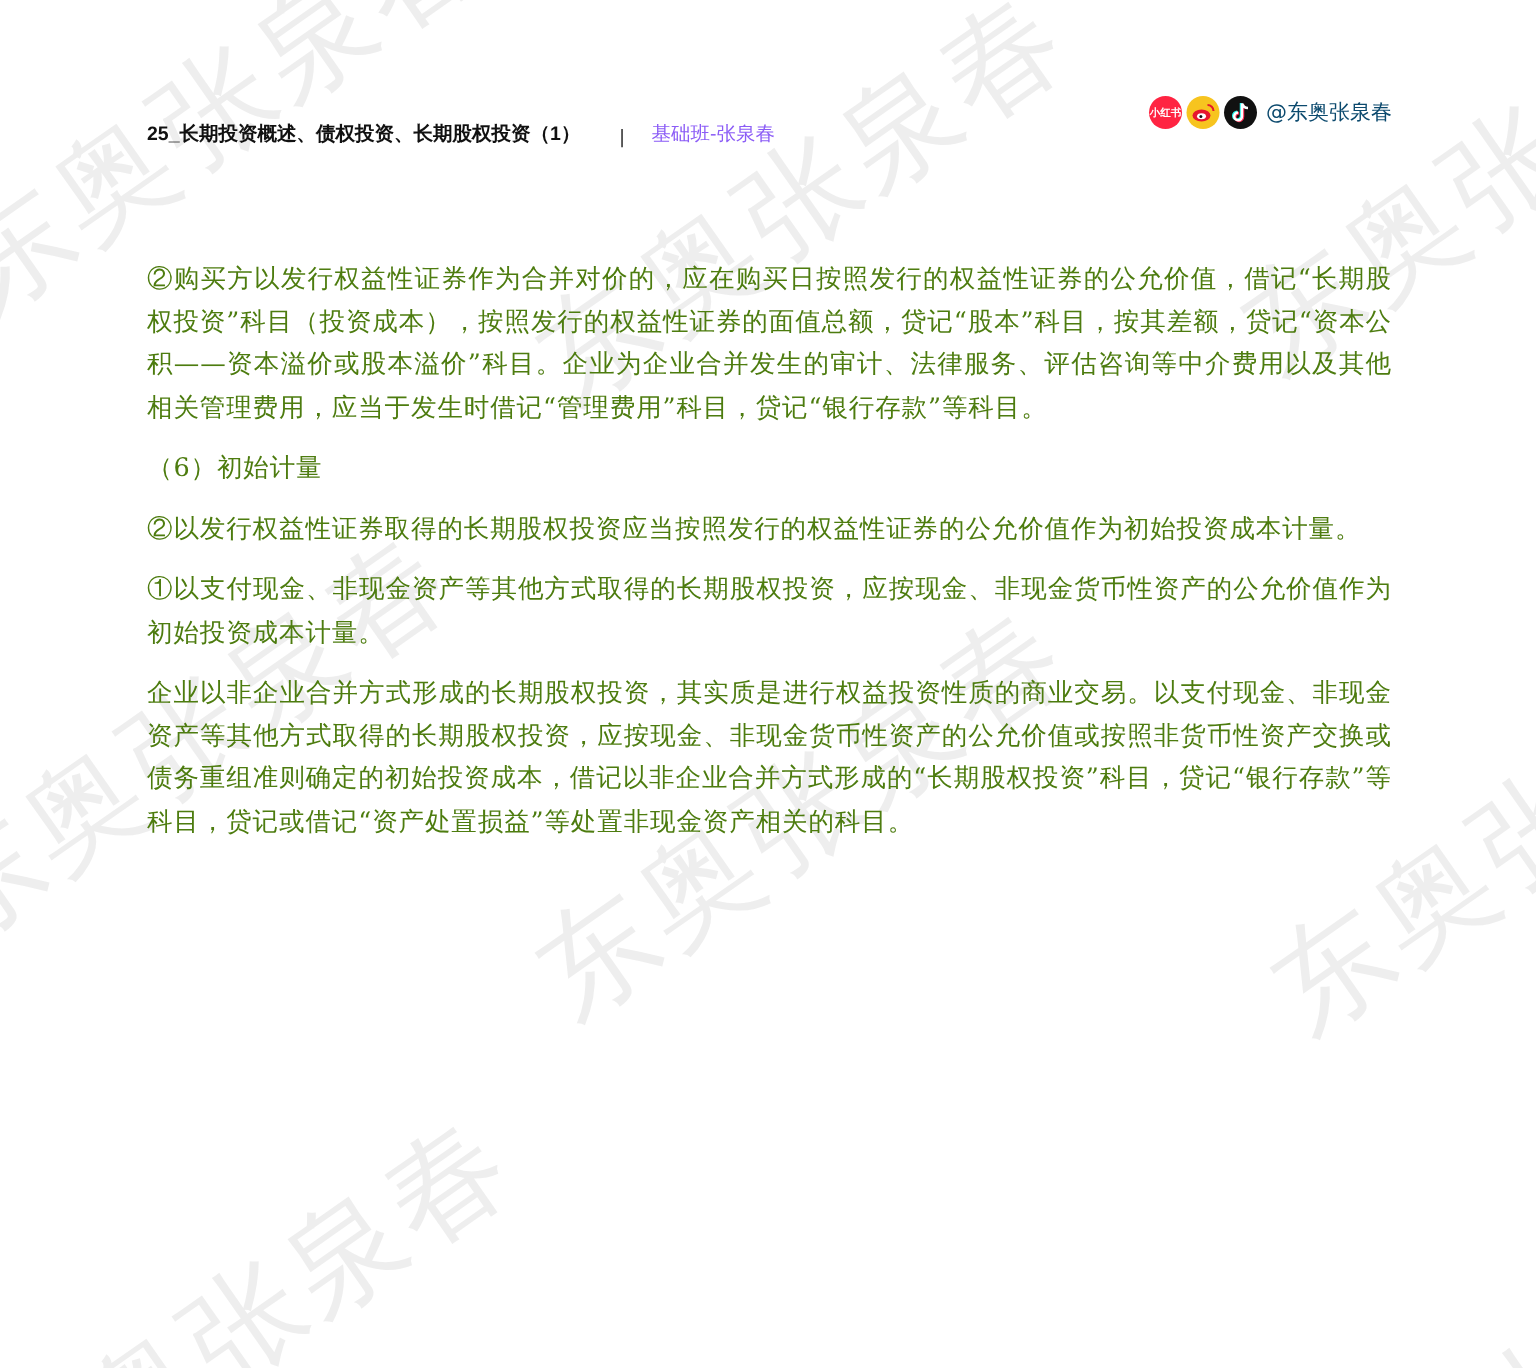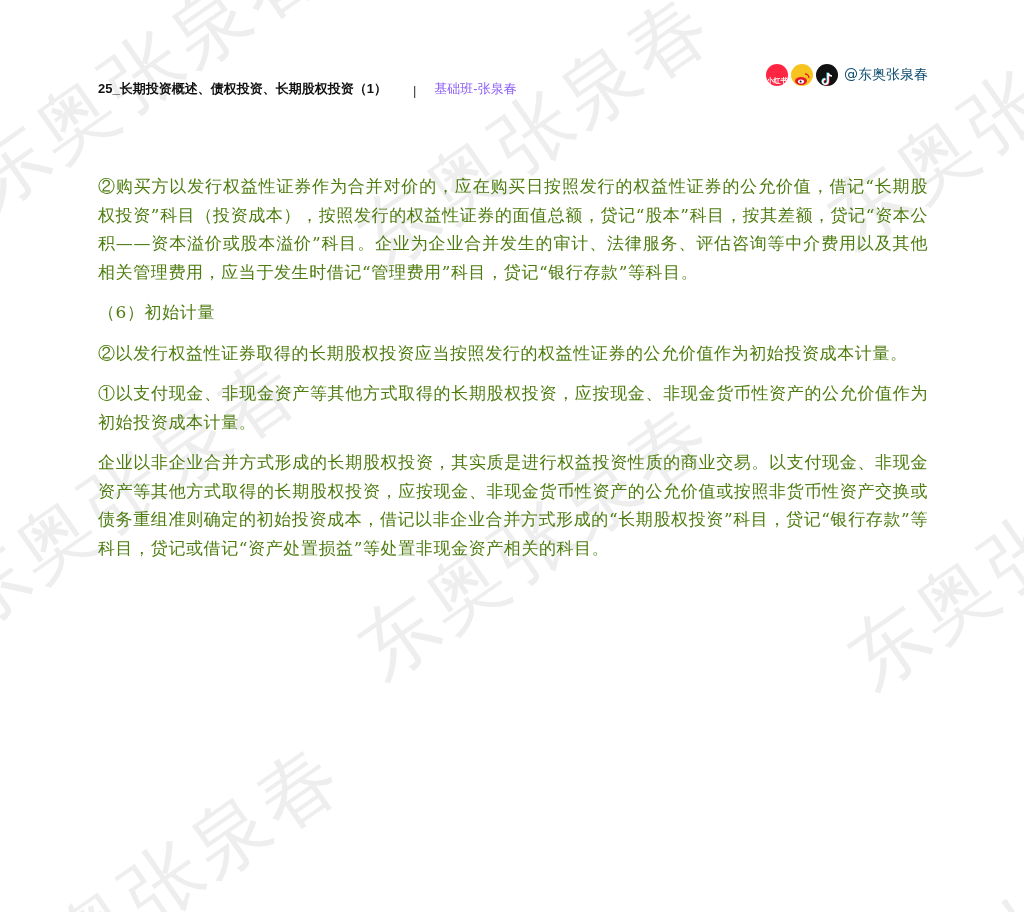--- a/index.html
+++ b/index.html
@@ -62,21 +62,21 @@
       align-items: center;
       gap: 3px;
       font-family: "DejaVu Sans", "Liberation Sans", sans-serif;
       z-index: 2;
     }
     .soc-icon {
       width: 22px;
       height: 22px;
       border-radius: 50%;
       display: flex;
-      align-items: flex-end;
+      align-items: center;
       justify-content: center;
       color: #fff;
       font-size: 7px;
       font-weight: bold;
       overflow: hidden;
     }
     .soc-handle {
       font-size: 14px;
       font-weight: normal;
       color: #0c4a6e;

